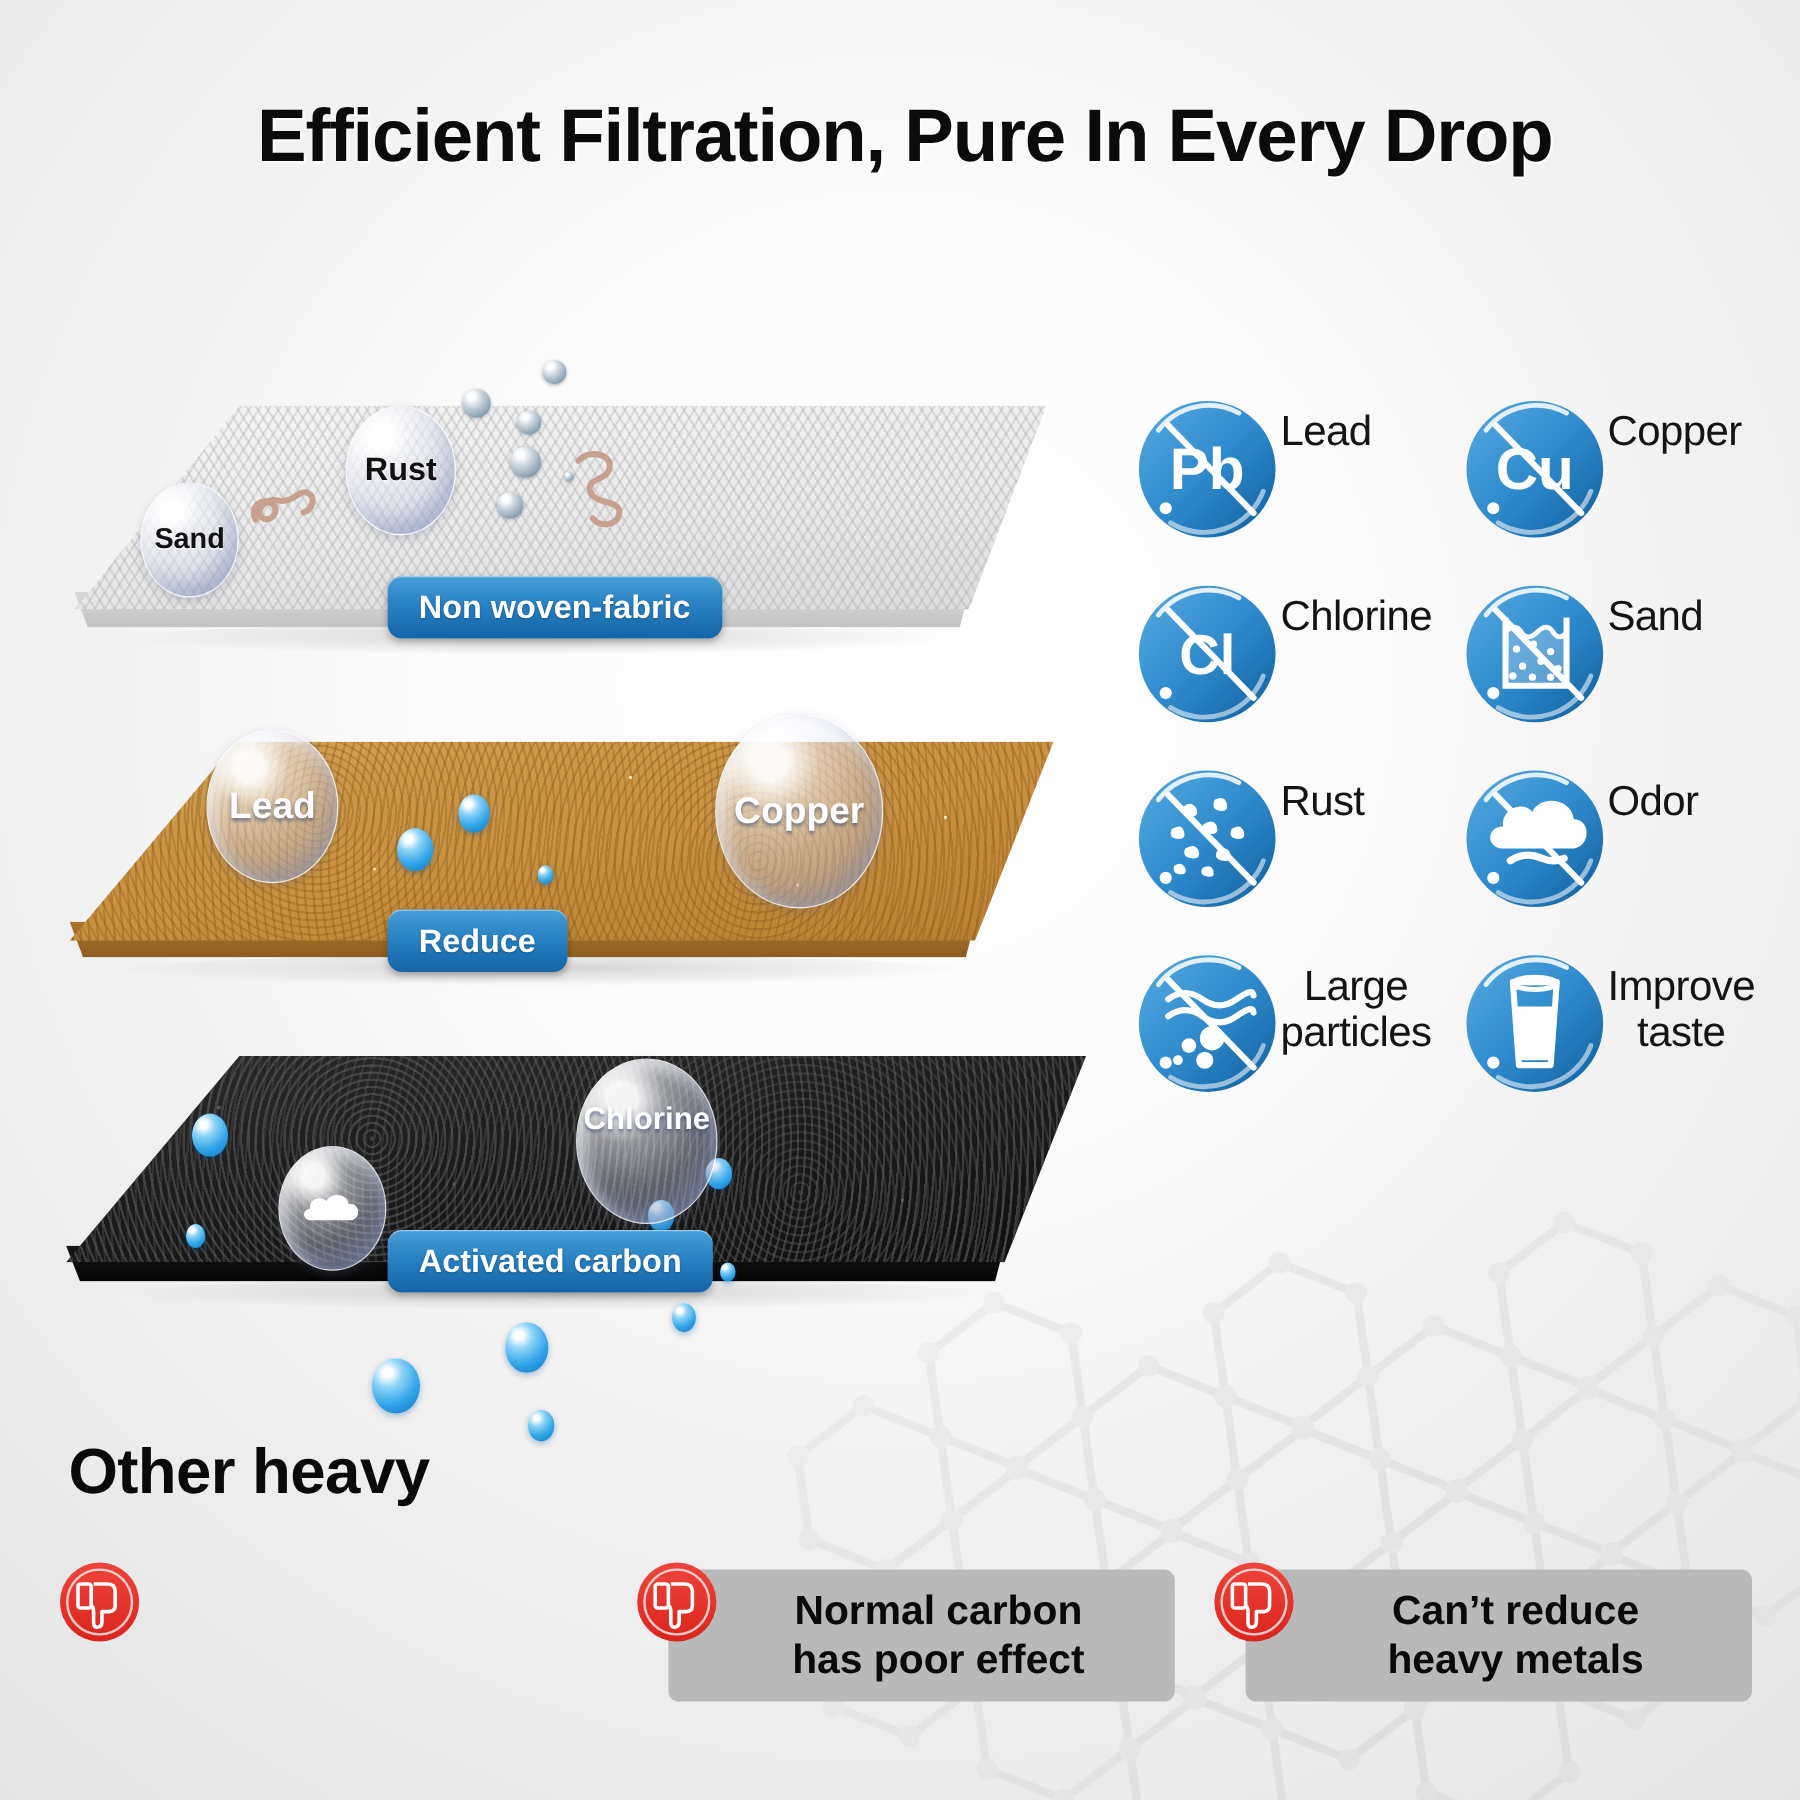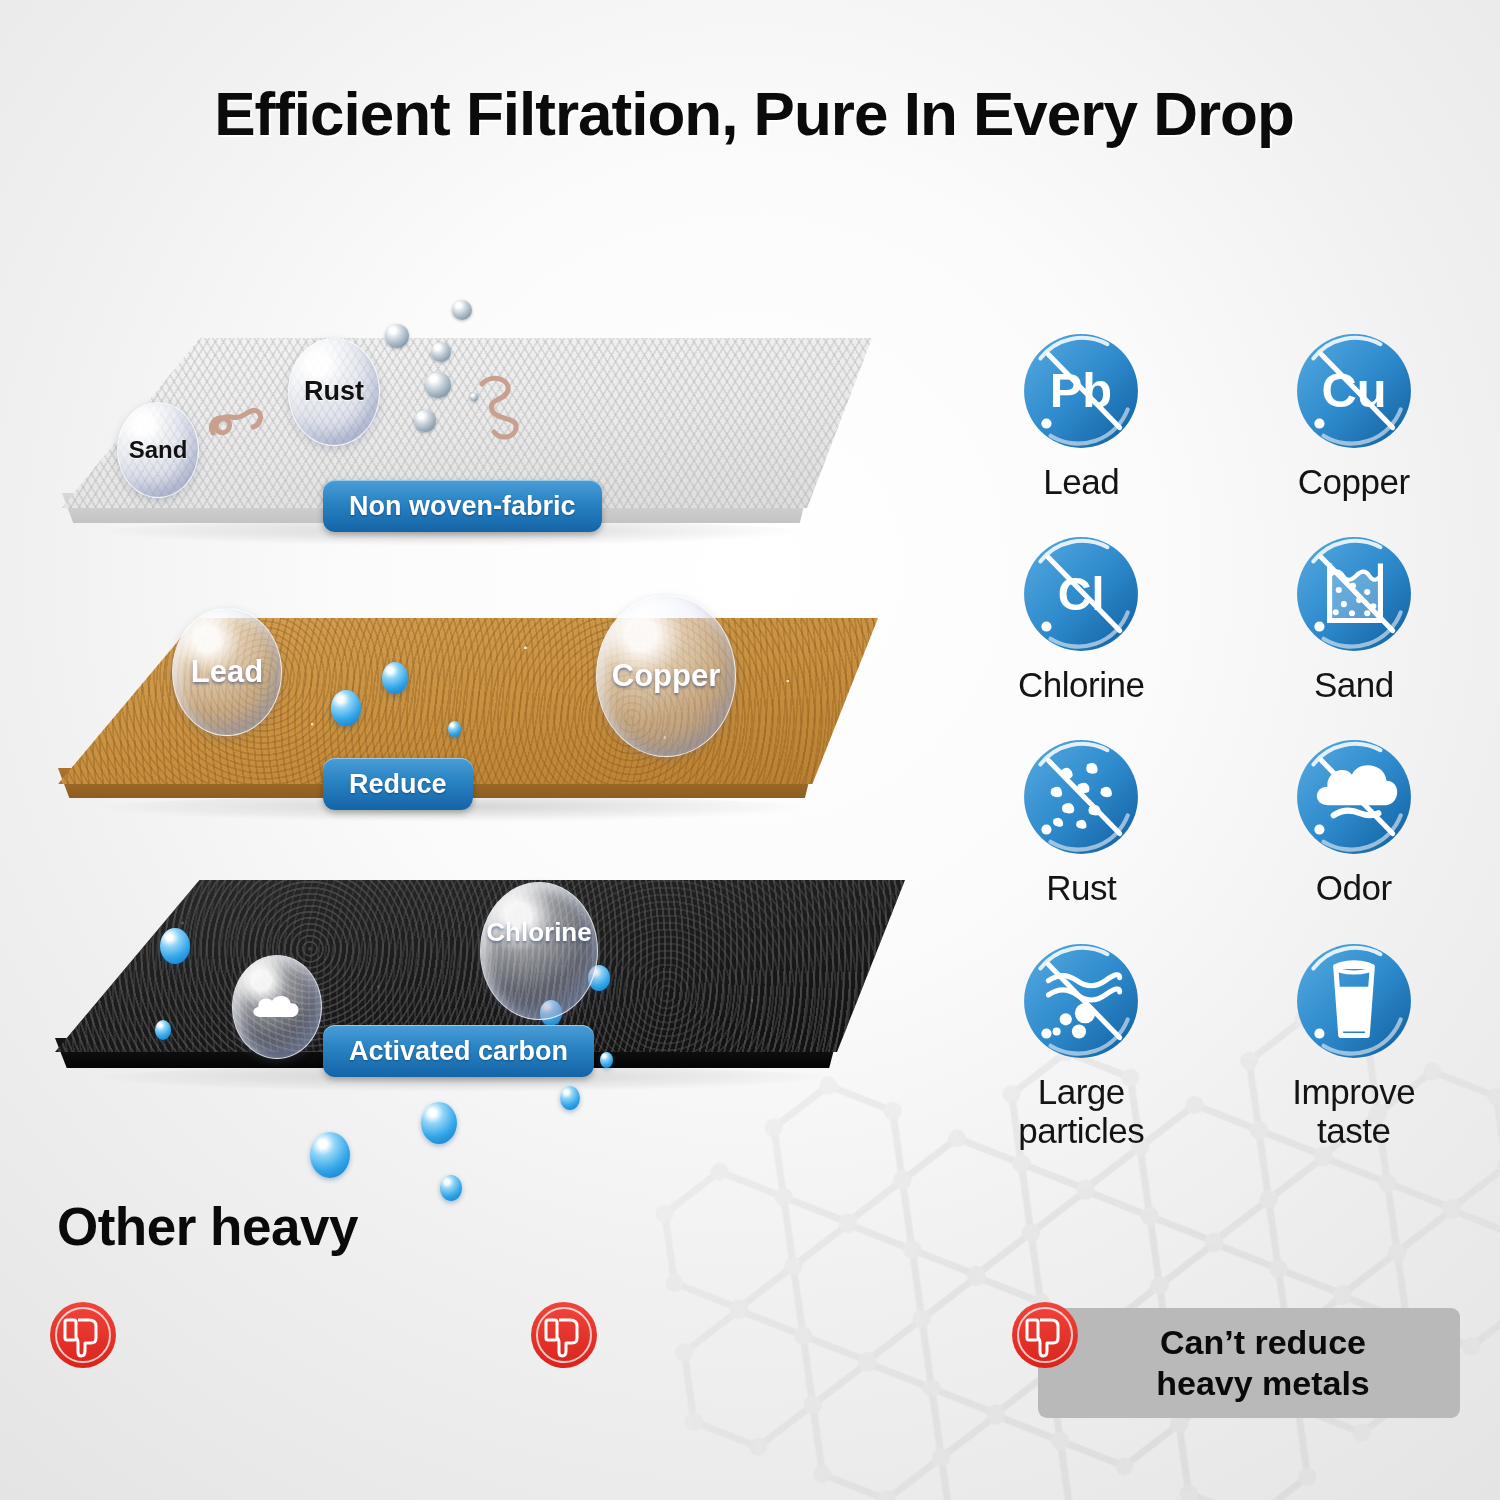--- a/index.html
+++ b/index.html
@@ -120,21 +120,21 @@
     box-shadow:0 2px 5px rgba(10,80,150,.35);
   }
   .worm{ position:absolute; z-index:7; }
   .odor-cloud{ position:absolute; z-index:9; }
 
   
   #icon-grid{
     position:absolute; left:945px; top:330px; width:545px; z-index:6;
     display:grid; grid-template-columns:1fr 1fr; row-gap:32px; column-gap:0;
   }
-  .icon-cell{ display:flex; flex-direction:column; align-items:center; }
+  .icon-cell{ display:flex; flex-direction:row; }
   .badge{ width:122px; height:122px; position:relative; }
   .icon-label{
     margin-top:10px; font-size:35px; color:#141414; font-weight:400;
     text-align:center; line-height:1.12; letter-spacing:-.5px;
   }
 
   
   #other-brand-title{
     position:absolute; left:57px; top:1196px; z-index:6;
     font-size:53px; font-weight:bold; color:#0a0a0a; letter-spacing:-.5px;
@@ -442,20 +442,21 @@
       <circle cx="35" cy="35" r="33" fill="url(#redgrad)"></circle>
       <circle cx="35" cy="35" r="27" fill="none" stroke="#ffffff" stroke-width="2" opacity=".75"></circle>
       <g fill="none" stroke="#ffffff" stroke-width="3" stroke-linejoin="round">
         <rect x="17" y="20" width="11" height="20" rx="2"></rect>
         <path d="M30,20 L41,20 q7,0 7,6 l0,12 q0,5 -5,5 l-6,0 l0,8 q0,5 -4,5 q-3,0 -3,-4 l0,-9 q0,-4 -2,-5"></path>
       </g>
     </svg>
   </div>
 
   <div class="con-item">
+    <div class="con-card">Normal carbon<br>has poor effect</div>
     <svg class="con-badge" viewBox="0 0 70 70">
       <circle cx="35" cy="35" r="33" fill="url(#redgrad)"></circle>
       <circle cx="35" cy="35" r="27" fill="none" stroke="#ffffff" stroke-width="2" opacity=".75"></circle>
       <g fill="none" stroke="#ffffff" stroke-width="3" stroke-linejoin="round">
         <rect x="17" y="20" width="11" height="20" rx="2"></rect>
         <path d="M30,20 L41,20 q7,0 7,6 l0,12 q0,5 -5,5 l-6,0 l0,8 q0,5 -4,5 q-3,0 -3,-4 l0,-9 q0,-4 -2,-5"></path>
       </g>
     </svg>
   </div>
 

